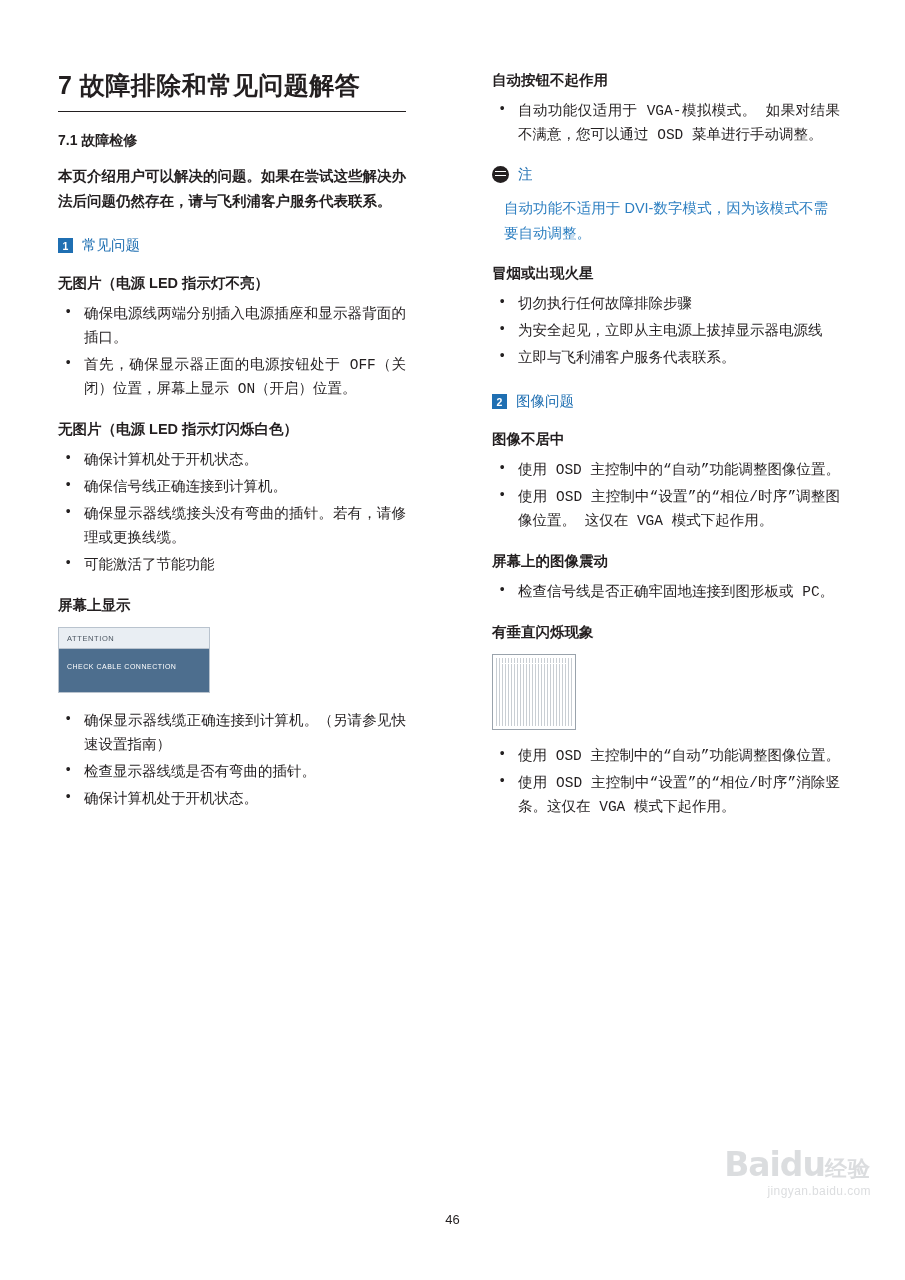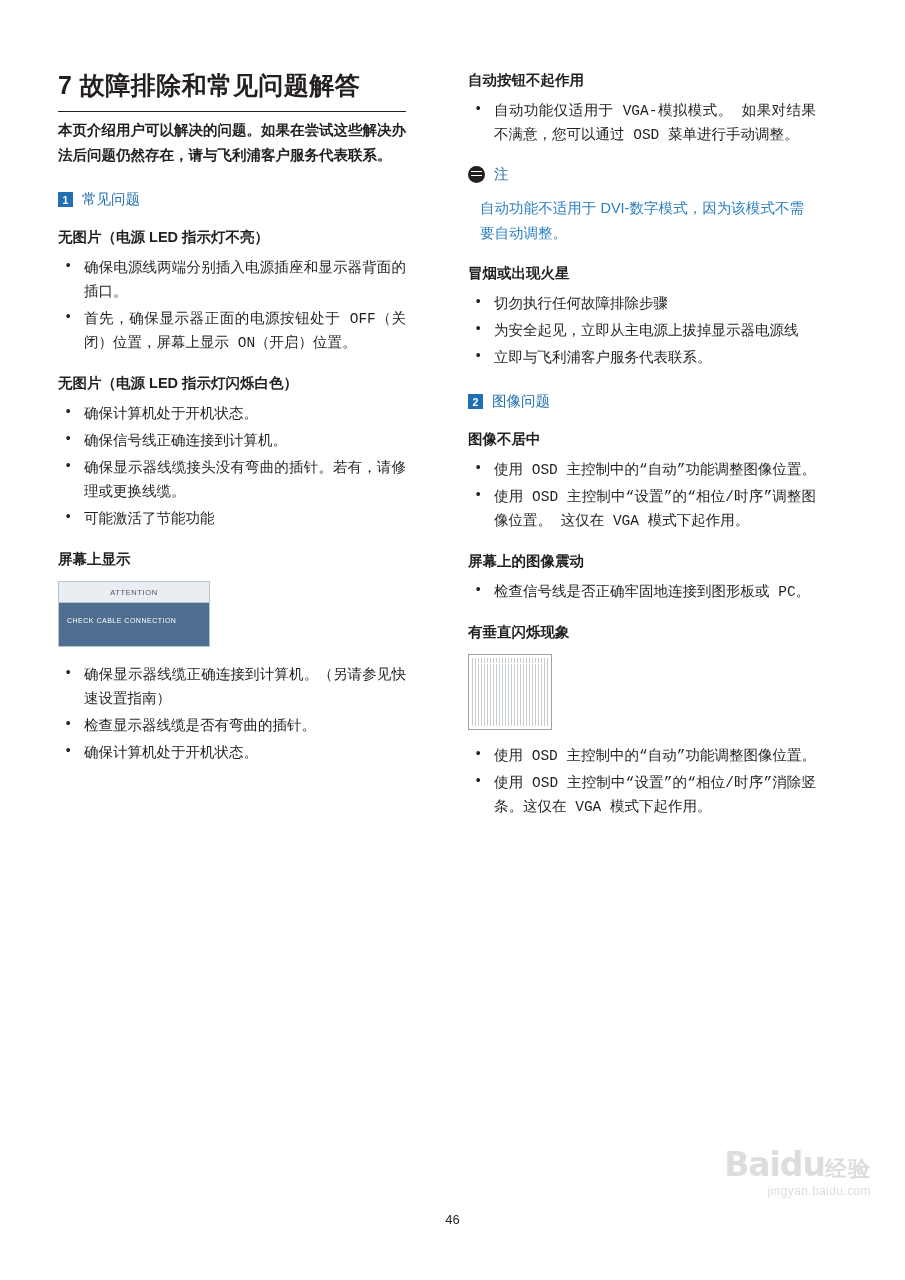--- a/index.html
+++ b/index.html
@@ -20,21 +20,21 @@
     left: 0; top: 0;
     width: 905px;
     height: 928px;
   }
   .col {
     position: absolute;
     top: 70px;
     width: 348px;
   }
   .col-left { left: 58px; }
-  .col-right { left: 468px; }
+  .col-right { left: 492px; }
 
   h1.chapter {
     font-size: 25px;
     font-weight: bold;
     letter-spacing: 0.5px;
     margin: 0 0 6px 0;
     padding-bottom: 10px;
     border-bottom: 1.5px solid #231f20;
     line-height: 1.25;
   }
@@ -148,21 +148,20 @@
     margin: 10px 0 16px 0;
     border: 1px solid #b9c3ce;
     background: #e9eef3;
   }
   .osd-title {
     font-size: 7.5px;
     letter-spacing: 0.6px;
     color: #4a5560;
     padding: 6px 8px 5px 8px;
     border-bottom: 1px solid #b9c3ce;
-    text-align: center;
   }
   .osd-body {
     background: #4d6e8e;
     padding: 14px 8px 22px 8px;
   }
   .osd-msg {
     font-size: 7px;
     letter-spacing: 0.5px;
     color: #ffffff;
   }
@@ -231,20 +230,21 @@
 </style>
 </head>
 <body>
 
 <div class="page">
 
   <div class="col col-left">
 
     <h1 class="chapter">7 故障排除和常见问题解答</h1>
 
+    <h2 class="section">7.1 故障检修</h2>
 
     <p class="body">本页介绍用户可以解决的问题。如果在尝试这些解决办法后问题仍然存在，请与飞利浦客户服务代表联系。</p>
 
     <div class="numbered-head">
       <span class="numbered-box">1</span>
       <span class="numbered-label">常见问题</span>
     </div>
 
     <h3 class="q">无图片（电源 LED 指示灯不亮）</h3>
     <ul class="bullets">

